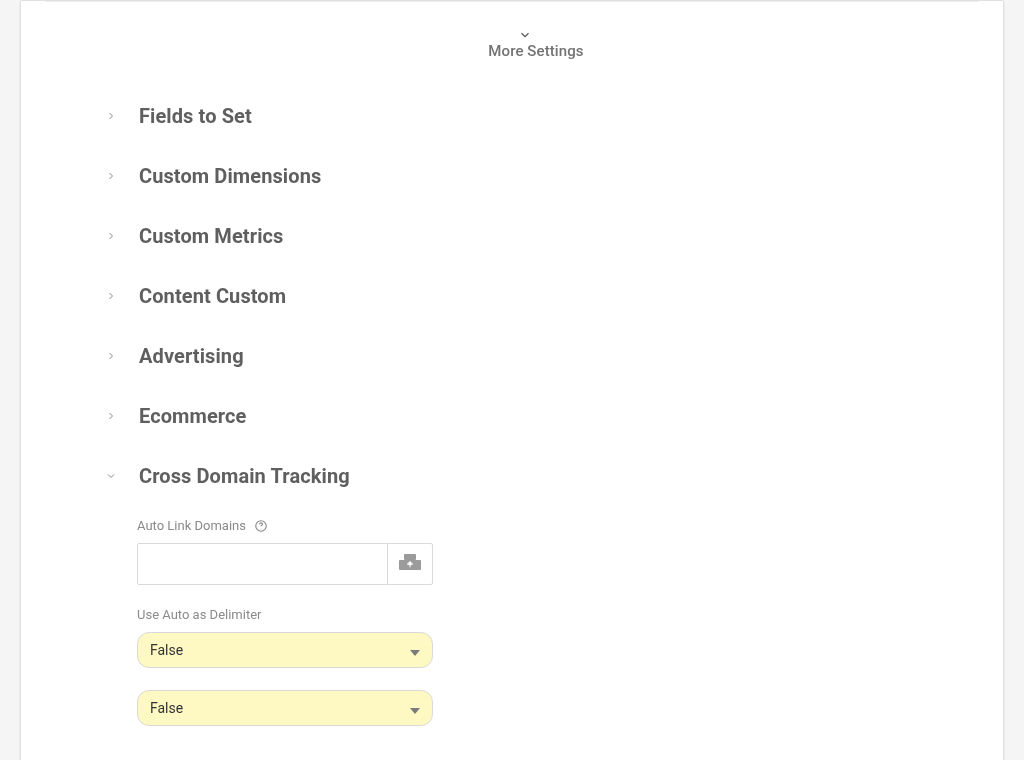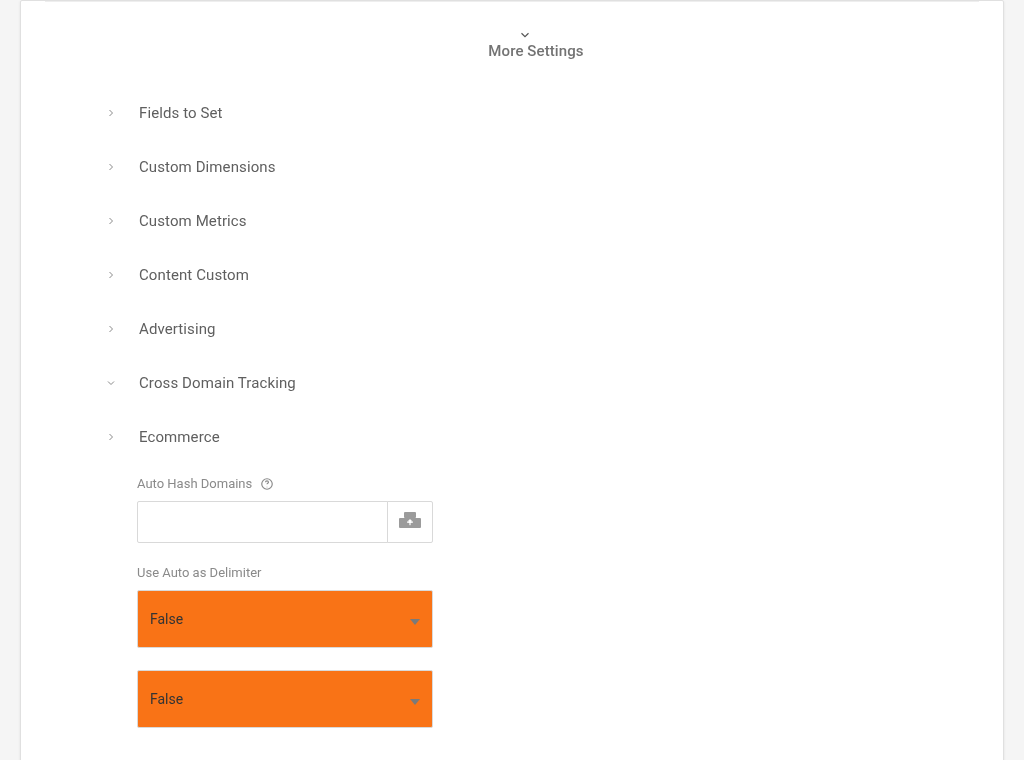--- a/index.html
+++ b/index.html
@@ -52,22 +52,22 @@
       cursor: pointer;
     }
     .subsection .chevron {
       color: #8a8a8a;
       margin-right: 22px;
       display: inline-flex;
       align-items: center;
     }
     .subsection-title {
       color: #5f5f5f;
-      font-size: 15px;
-      font-weight: 400;
+      font-size: 20px;
+      font-weight: 700;
       letter-spacing: 0.1px;
     }
     .sub-content {
       padding: 4px 0 18px 116px;
     }
     .field-block {
       margin-top: 8px;
       margin-bottom: 22px;
     }
     .field-label-row {
@@ -109,24 +109,24 @@
       border-radius: 0 2px 2px 0;
       background: #ffffff;
       display: flex;
       align-items: center;
       justify-content: center;
       cursor: pointer;
       margin-left: -1px;
     }
     .select-box {
       width: 296px;
-      height: 58px;
+      height: 36px;
       border: 1px solid #d9d9d9;
-      border-radius: 2px;
-      background: #f97316;
+      border-radius: 12px;
+      background: #fef9c3;
       display: flex;
       align-items: center;
       justify-content: space-between;
       padding: 0 12px;
       cursor: pointer;
     }
     .select-value {
       color: #343434;
       font-size: 14px;
     }
@@ -188,40 +188,40 @@
       <svg class="svg-chev" width="12" height="12" viewBox="0 0 24 24">
           <path d="M9 6l6 6-6 6"></path>
         </svg>
     </span>
     <span class="subsection-title">Advertising</span>
   </div>
 
   <div class="subsection">
     <span class="chevron">
       <svg class="svg-chev" width="12" height="12" viewBox="0 0 24 24">
+          <path d="M9 6l6 6-6 6"></path>
+        </svg>
+    </span>
+    <span class="subsection-title">Ecommerce</span>
+  </div>
+
+  <div class="subsection">
+    <span class="chevron">
+      <svg class="svg-chev" width="12" height="12" viewBox="0 0 24 24">
           <path d="M6 9l6 6 6-6"></path>
         </svg>
     </span>
     <span class="subsection-title">Cross Domain Tracking</span>
-  </div>
-
-  <div class="subsection">
-    <span class="chevron">
-      <svg class="svg-chev" width="12" height="12" viewBox="0 0 24 24">
-          <path d="M9 6l6 6-6 6"></path>
-        </svg>
-    </span>
-    <span class="subsection-title">Ecommerce</span>
   </div>
 
   <div class="sub-content">
 
     <div class="field-block">
       <div class="field-label-row">
-        <span class="field-label">Auto Hash Domains</span>
+        <span class="field-label">Auto Link Domains</span>
         <span class="help-icon">
           <svg width="14" height="14" viewBox="0 0 24 24" fill="none" stroke="currentColor" stroke-width="2">
             <circle cx="12" cy="12" r="9"></circle>
             <path d="M9.5 9a2.5 2.5 0 0 1 5 0c0 1.5-2.5 2-2.5 3.5"></path>
             <circle cx="12" cy="17" r="0.8" fill="currentColor" stroke="none"></circle>
           </svg>
         </span>
       </div>
       <div class="input-row">
         <input type="text" class="text-input" value="" style="">

